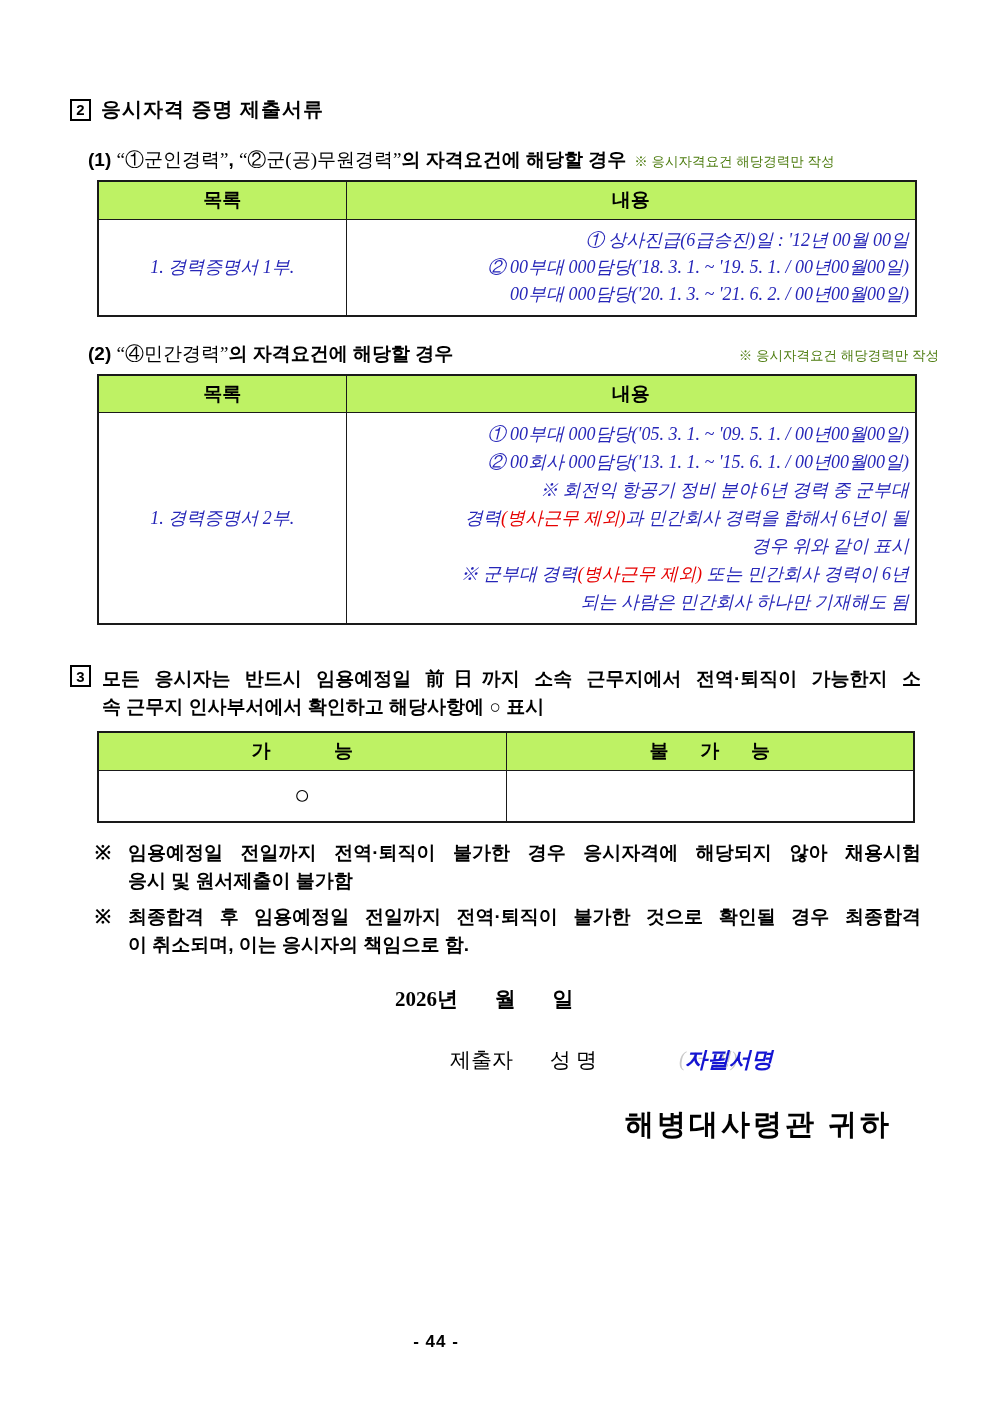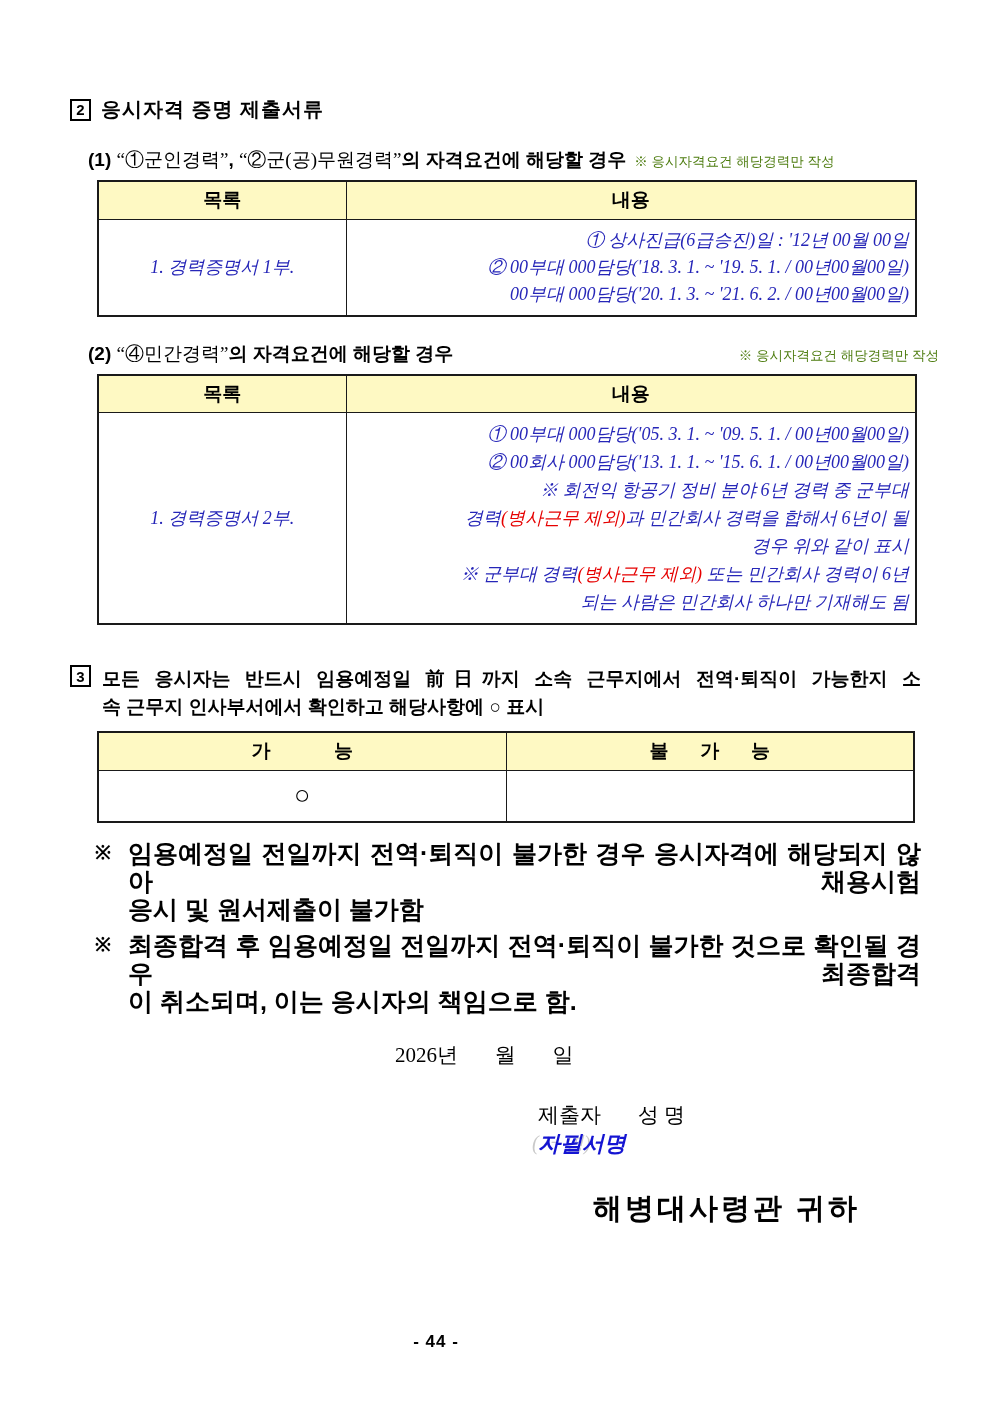--- a/index.html
+++ b/index.html
@@ -16,21 +16,21 @@
   .subline { margin:0 0 7px 18px; font-size:19px; font-weight:bold; display:flex; align-items:baseline; flex-wrap:nowrap; }
   .red-b { color:#000000; font-family:"Liberation Serif", serif; font-weight:normal;margin-top:9px; }
   .green-note { color:#4d7c0f; font-size:13.5px; font-weight:normal; margin-left:8px; white-space:pre;text-align:center; }
   .subline.spread { width:851px; }
   .subline.spread .green-note { margin-left:auto; }
 
   
   table.doc-table { border-collapse:collapse; margin-left:27px; width:818px; table-layout:fixed; }
   table.doc-table th, table.doc-table td { border:1px solid #1a1a1a; }
   table.doc-table { border:2px solid #1a1a1a; }
-  table.doc-table th { background:#fef9c3; font-size:19px; font-weight:bold; text-align:center; height:38px; }
+  table.doc-table th { background:#bef264; font-size:19px; font-weight:bold; text-align:center; height:38px; }
   .t1 col.c1, .t2 col.c1 { width:248px; }
   .t1 col.c2, .t2 col.c2 { width:570px; }
   .item-cell { text-align:center; vertical-align:middle; }
   .content-cell { padding:7px 6px 7px 16px; vertical-align:middle;text-align:right; }
   .blue-i { color:#2626b8; font-family:"Liberation Serif", serif; font-style:italic; }
   .red-i  { color:#e60000; font-family:"Liberation Serif", serif; font-style:italic;margin-top:48px; }
   .cline { font-size:18px; line-height:27px; font-family:"Liberation Serif", serif; }
   .t2 .cline { line-height:28px; }
   .item-cell { font-size:18px; }
   .ind30 { padding-left:30px; }
@@ -45,32 +45,32 @@
   .t3 { margin-top:10px; }
   .t3 th { height:40px; }
   .t3 td { height:52px; text-align:center; vertical-align:middle; }
   .mark-cell { font-size:27px; font-weight:normal; }
   .pre { white-space:pre; }
 
   
   .notes { margin:16px 0 0 25px; }
   .note-row { display:flex; margin-bottom:8px; }
   .note-marker { width:33px; font-size:19px; font-weight:600; flex:0 0 auto; }
-  .note-text { width:798px; font-size:25px; font-weight:600; line-height:28px; }
+  .note-text { width:798px; font-size:19px; font-weight:600; line-height:28px; }
 
   
   .serif { font-family:"Liberation Serif", serif; }
-  .date-line { margin:26px 0 16px 325px; font-size:21px; }
-  .submit-line { margin:32px 0 0 380px; font-size:21px; display:flex; align-items:baseline;flex-direction:column; }
+  .date-line { margin:26px 0 16px 325px; font-size:21px;font-weight:bold; }
+  .submit-line { margin:32px 0 0 380px; font-size:21px; display:flex; align-items:baseline; }
   .sign-wrap { position:relative; margin-left:88px; display:inline-block; }
   .sign-under { position:absolute; left:-6px; top:1px; color:#8a8a8a; opacity:.45;
                 font-family:"Liberation Serif", serif; font-style:italic; font-size:20px; white-space:pre; }
   .sign { position:relative; color:#1414d2; font-family:"Liberation Serif", serif;
           font-style:italic; font-weight:bold; font-size:22px; }
-  .recipient { margin:30px 61px 0 0; text-align:right; font-size:29px; font-weight:bold; letter-spacing:3px; }
+  .recipient { margin:30px 29px 0 0; text-align:right; font-size:29px; font-weight:bold; letter-spacing:3px; }
 
   .pagenum { position:absolute; left:0; top:1332px; width:872px; text-align:center;
              font-size:17px; font-weight:bold; letter-spacing:1px; }
 </style>
 </head>
 <body>
 
 <div class="page">
 
   <div class="sec-head">

